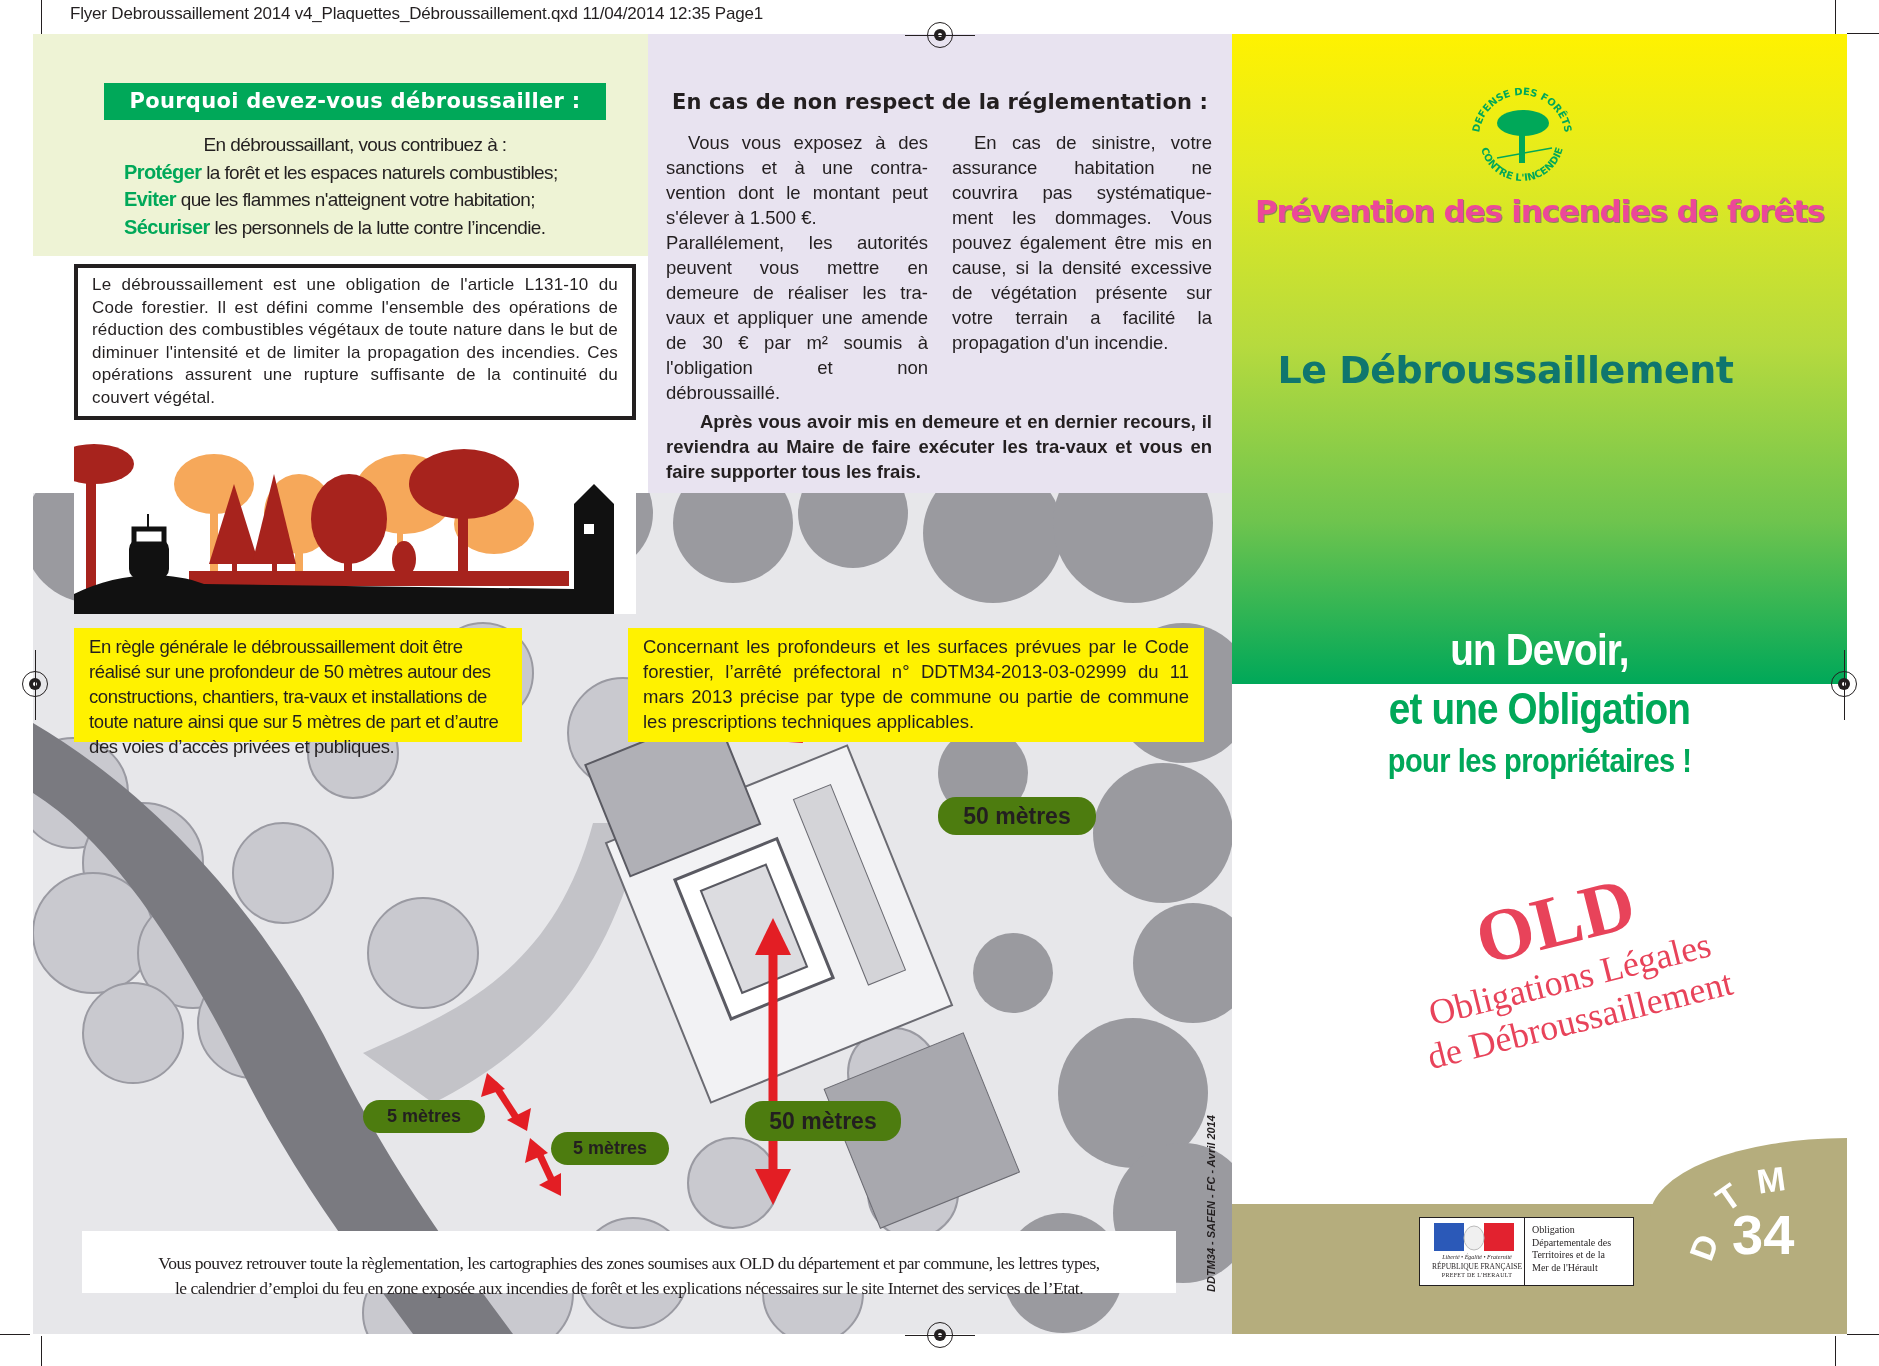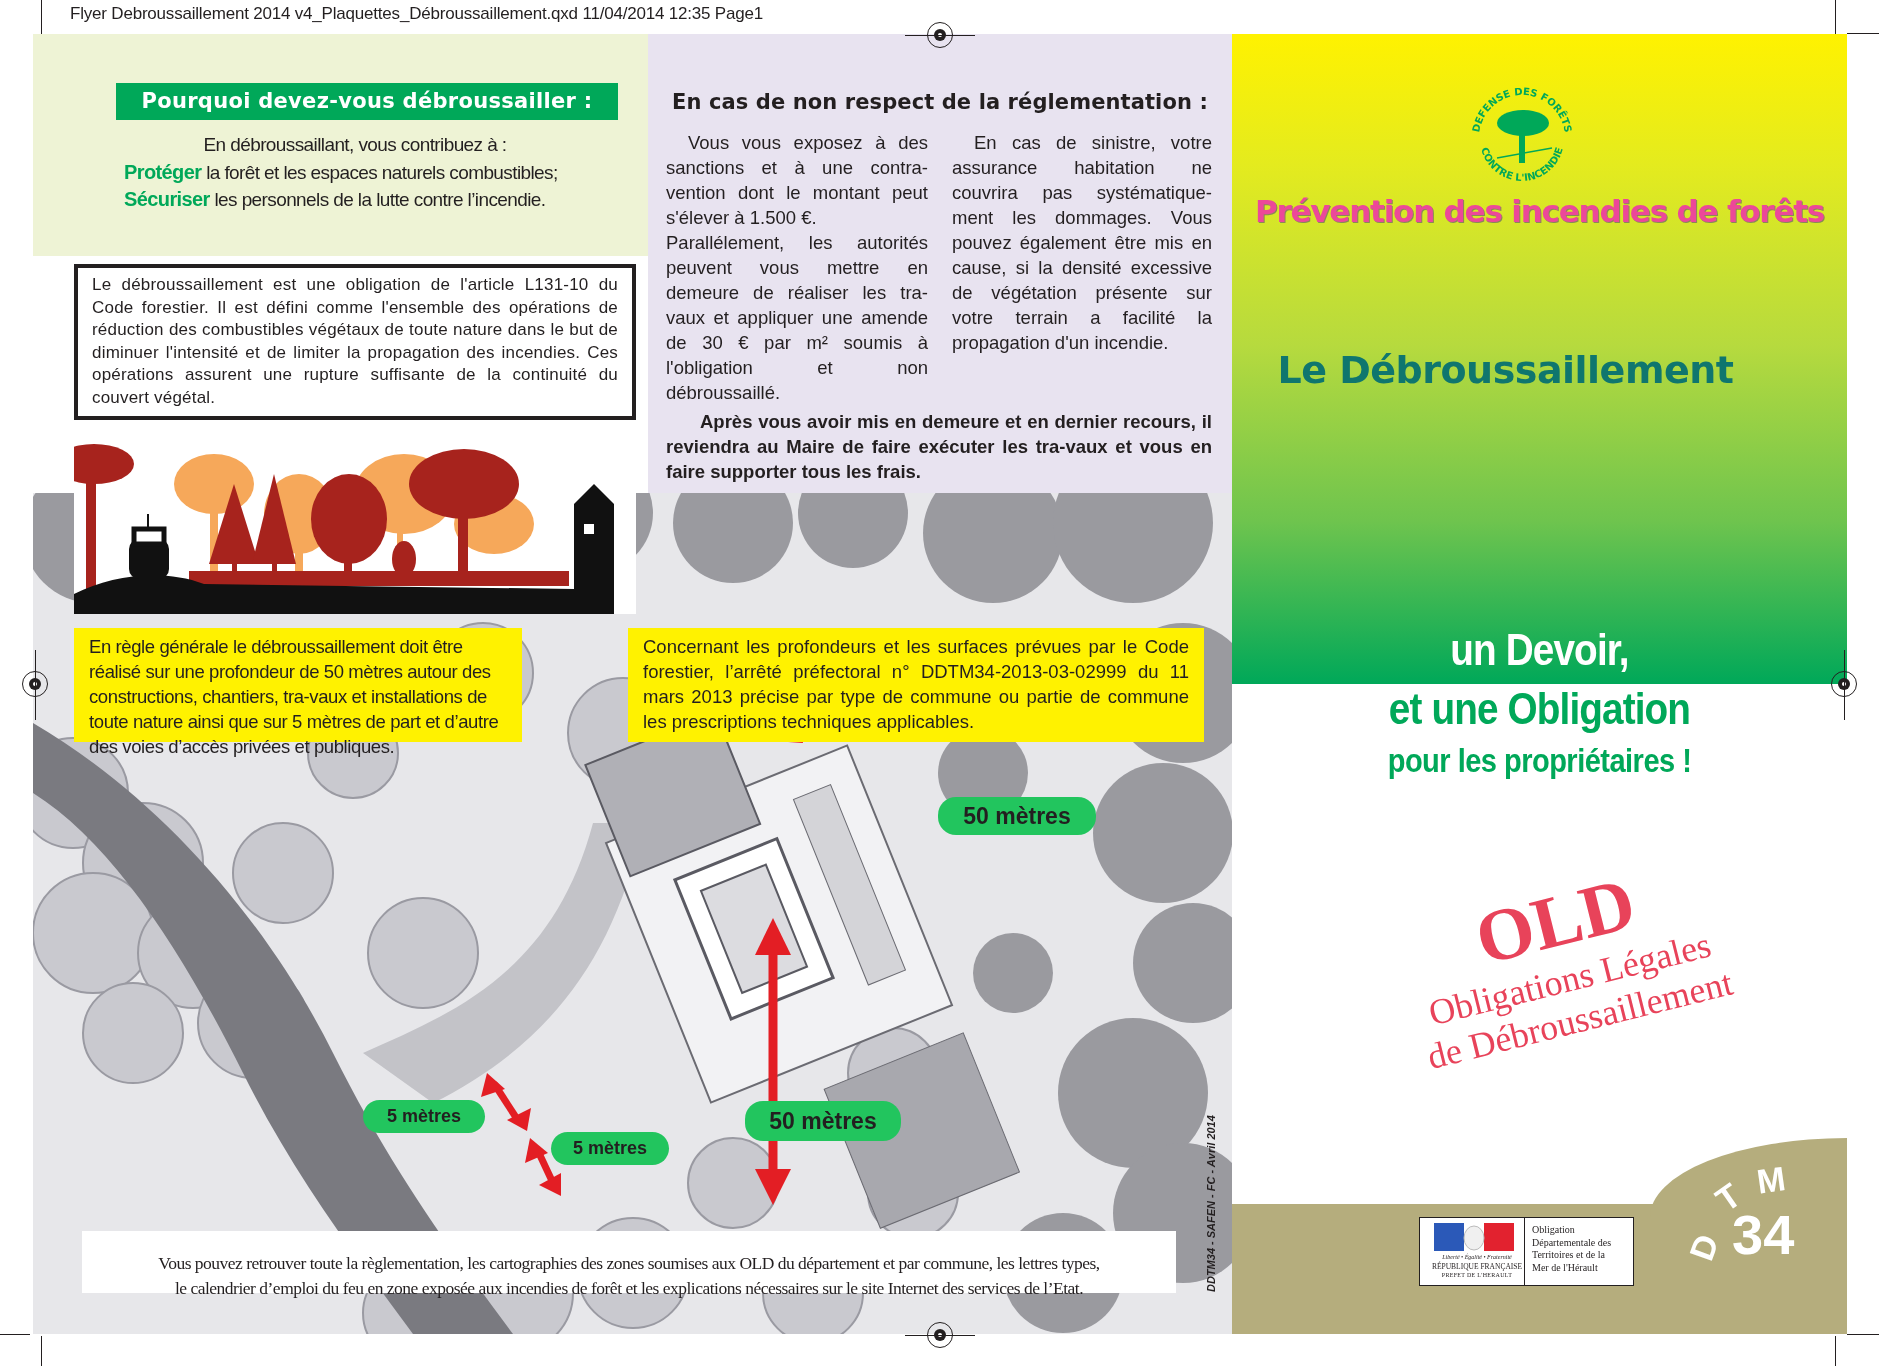--- a/index.html
+++ b/index.html
@@ -10,38 +10,38 @@
   .crop-line{background:#231f20;}
   .regmark{width:26px;height:26px;border-radius:50%;border:1px solid #231f20;box-sizing:border-box;}
   .regmark:before{content:"";position:absolute;left:6px;top:6px;width:12px;height:12px;border-radius:50%;background:#231f20;}
   .regmark:after{content:"";position:absolute;left:10px;top:10px;width:4px;height:4px;border-radius:50%;background:#fff;}
   .reg-h{position:absolute;height:1px;background:#231f20;}
   .reg-v{position:absolute;width:1px;background:#231f20;}
 
   
   .p1-top{left:33px;top:34px;width:615px;height:222px;background:#eef3d5;}
   .p2-top{left:648px;top:34px;width:584px;height:459px;background:#e8e3f0;}
-  .why-banner{left:116px;top:83px;width:502px;height:37px;background:#00a859;color:#fff;font-weight:bold;font-size:21px;text-align:center;line-height:37px;font-family:"DejaVu Sans",sans-serif;letter-spacing:0.3px;}
+  .why-banner{left:104px;top:83px;width:502px;height:37px;background:#00a859;color:#fff;font-weight:bold;font-size:21px;text-align:center;line-height:37px;font-family:"DejaVu Sans",sans-serif;letter-spacing:0.3px;}
   .why-body{left:90px;top:132px;width:530px;font-size:19px;line-height:26.5px;letter-spacing:-0.6px;}
   .why-intro{text-align:center;}
   .why-line{padding-left:34px;}
   .why-key{color:#00a859;font-weight:bold;font-size:20px;}
   .def-box{left:74px;top:264px;width:562px;height:156px;border:4px solid #231f20;box-sizing:border-box;background:#fff;padding:6px 14px 0 14px;font-size:17px;line-height:22.5px;text-align:justify;letter-spacing:0.2px;}
   
   .fire-ill{left:74px;top:444px;width:562px;height:170px;}
 
   
   .map-area{left:33px;top:493px;width:1199px;height:841px;background:#d8d8dc;overflow:hidden;}
 
   
   .note{background:#fff200;font-size:18.5px;line-height:25px;padding:6px 15px 7px 15px;box-sizing:border-box;letter-spacing:-0.4px;}
   .note1{left:74px;top:628px;width:448px;height:114px;}
   .note2{left:628px;top:628px;width:576px;height:114px;text-align:justify;letter-spacing:0px;}
 
-  .pill{background:#22c55e;border-radius:18px;font-weight:bold;color:#231f20;text-align:center;font-family:"Liberation Sans",sans-serif;}
+  .pill{background:#4d7c0f;border-radius:18px;font-weight:bold;color:#231f20;text-align:center;font-family:"Liberation Sans",sans-serif;}
   .pill-50a{left:938px;top:797px;width:158px;height:38px;line-height:38px;font-size:23px;}
   .pill-50b{left:745px;top:1101px;width:156px;height:40px;line-height:40px;font-size:23px;}
   .pill-5a{left:363px;top:1100px;width:122px;height:33px;line-height:33px;font-size:18px;}
   .pill-5b{left:551px;top:1132px;width:118px;height:33px;line-height:33px;font-size:18px;}
 
   .footnote{left:82px;top:1231px;width:1094px;height:62px;background:#fff;font-family:"Liberation Serif",serif;font-size:17.5px;line-height:25px;text-align:center;padding-top:20px;box-sizing:border-box;letter-spacing:-0.5px;}
   .credit{left:1205px;top:1292px;font-size:11px;font-style:italic;font-weight:bold;transform:rotate(-90deg);transform-origin:left top;white-space:nowrap;color:#231f20;}
 
   
   .p2-title{left:648px;top:90px;width:584px;text-align:center;font-weight:bold;font-size:21px;font-family:"DejaVu Sans",sans-serif;letter-spacing:0.1px;}
@@ -167,20 +167,21 @@
       <polygon points="497,645 492,670 515,660" stroke="none"></polygon>
       <polygon points="528,703 506,692 528,680" stroke="none"></polygon>
     </g>
   </svg>
 </div>
 
 <div class="abs why-banner">Pourquoi devez-vous débroussailler :</div>
 <div class="abs why-body">
   <div class="why-intro">En débroussaillant, vous contribuez à :</div>
   <div class="why-line"><span class="why-key">Protéger</span><span> la forêt et les espaces naturels combustibles;</span></div>
+  <div class="why-line"><span class="why-key">Eviter</span><span> que les flammes n'atteignent  votre habitation;</span></div>
   <div class="why-line"><span class="why-key">Sécuriser</span><span> les personnels de la lutte contre l’incendie.</span></div>
 </div>
 <div class="abs def-box">Le débroussaillement est une obligation de l'article L131-10 du Code forestier. Il est défini comme l'ensemble des opérations de réduction des combustibles végétaux de toute nature dans le but de diminuer l'intensité et de limiter la propagation des incendies. Ces opérations assurent une rupture suffisante de la continuité du couvert végétal.</div>
 
 <div class="abs fire-ill">
   <svg width="562" height="170" viewBox="0 0 562 170">
     <rect x="0" y="0" width="562" height="170" fill="#fff"></rect>
     <g fill="#f6a85a">
       <ellipse cx="140" cy="40" rx="40" ry="30"></ellipse>
         <rect x="136" y="50" width="8" height="80"></rect>

